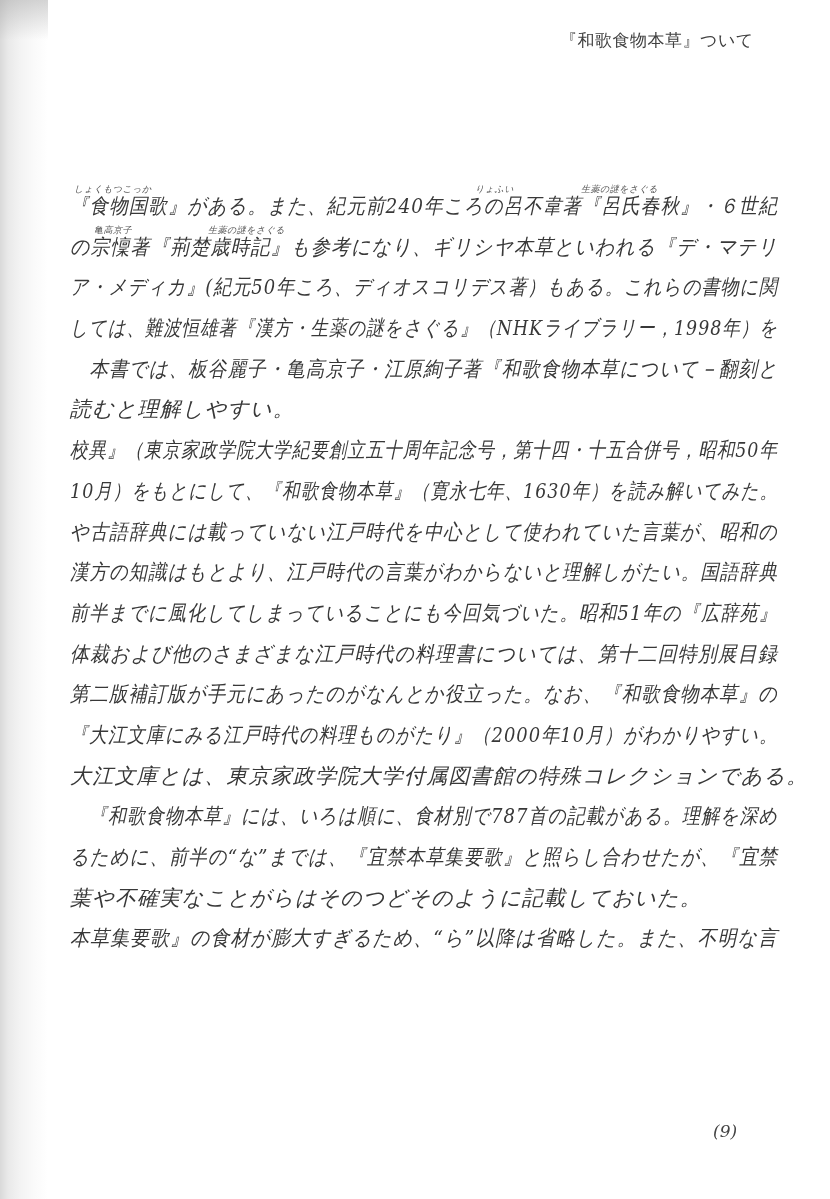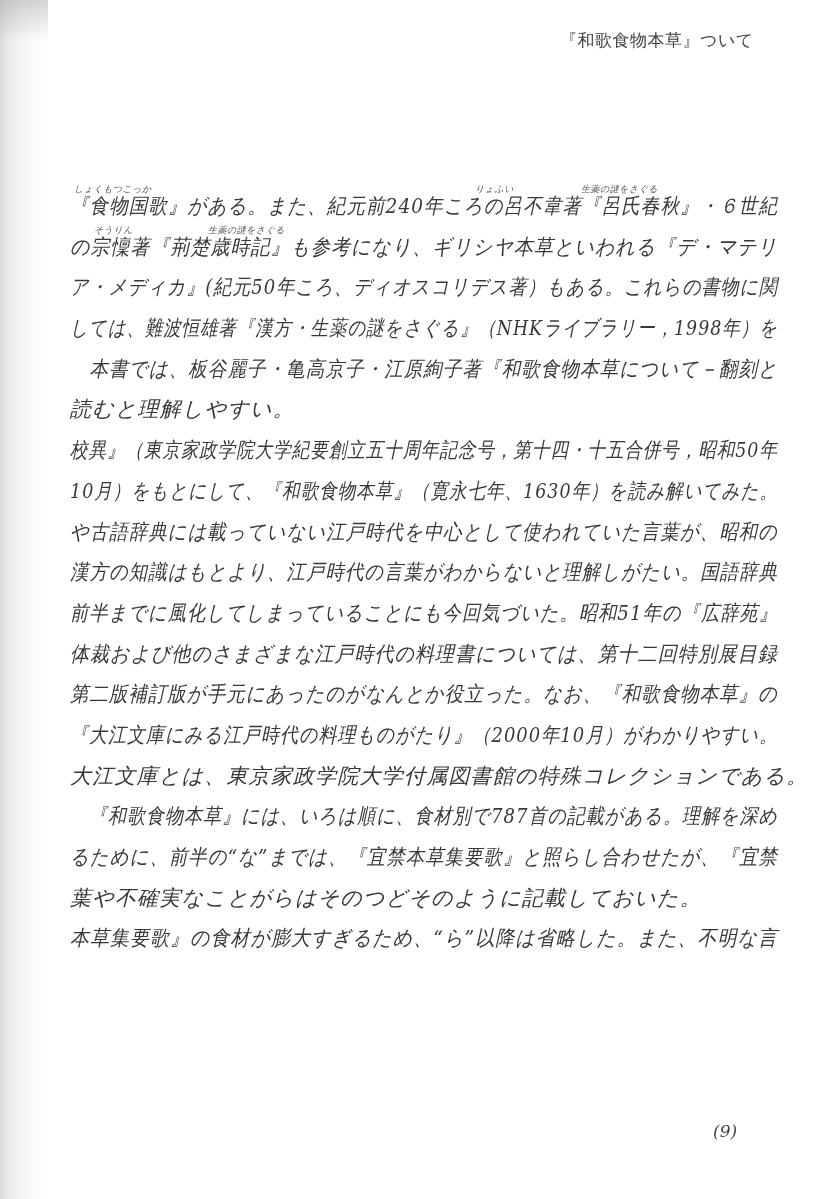--- a/index.html
+++ b/index.html
@@ -92,21 +92,21 @@
   <div class="line">
     <span class="ruby-row">
       <span style="position:absolute;left:4px;">しょくもつこっか</span>
       <span style="position:absolute;left:405px;">りょふい</span>
       <span style="position:absolute;left:511px;">生薬の謎をさぐる</span>
     </span>
     <span class="txt" style="transform: scaleX(0.8823);">『食物国歌』がある。また、紀元前240年ころの呂不韋著『呂氏春秋』・６世紀</span>
   </div>
   <div class="line">
     <span class="ruby-row">
-      <span style="position:absolute;left:24px;">そうりん</span>
+      <span style="position:absolute;left:24px;">亀高京子</span>
       <span style="position:absolute;left:138px;">生薬の謎をさぐる</span>
     </span>
     <span class="txt" style="transform: scaleX(0.9009);">の宗懍著『荊楚歳時記』も参考になり、ギリシヤ本草といわれる『デ・マテリ</span>
   </div>
   <div class="line"><span class="txt" style="transform: scaleX(0.8563);">ア・メディカ』(紀元50年ころ、ディオスコリデス著）もある。これらの書物に関</span></div>
   <div class="line"><span class="txt" style="transform: scaleX(0.8293);">しては、難波恒雄著『漢方・生薬の謎をさぐる』（NHKライブラリー，1998年）を</span></div>
   <div class="line"><span class="txt" style="transform: scaleX(0.8821);">　本書では、板谷麗子・亀高京子・江原絢子著『和歌食物本草について－翻刻と</span></div>
   <div class="line"><span class="txt">読むと理解しやすい。</span></div>
   <div class="line"><span class="txt" style="transform: scaleX(0.8324);">校異』（東京家政学院大学紀要創立五十周年記念号，第十四・十五合併号，昭和50年</span></div>
   <div class="line"><span class="txt" style="transform: scaleX(0.8348);">10月）をもとにして、『和歌食物本草』（寛永七年、1630年）を読み解いてみた。</span></div>

